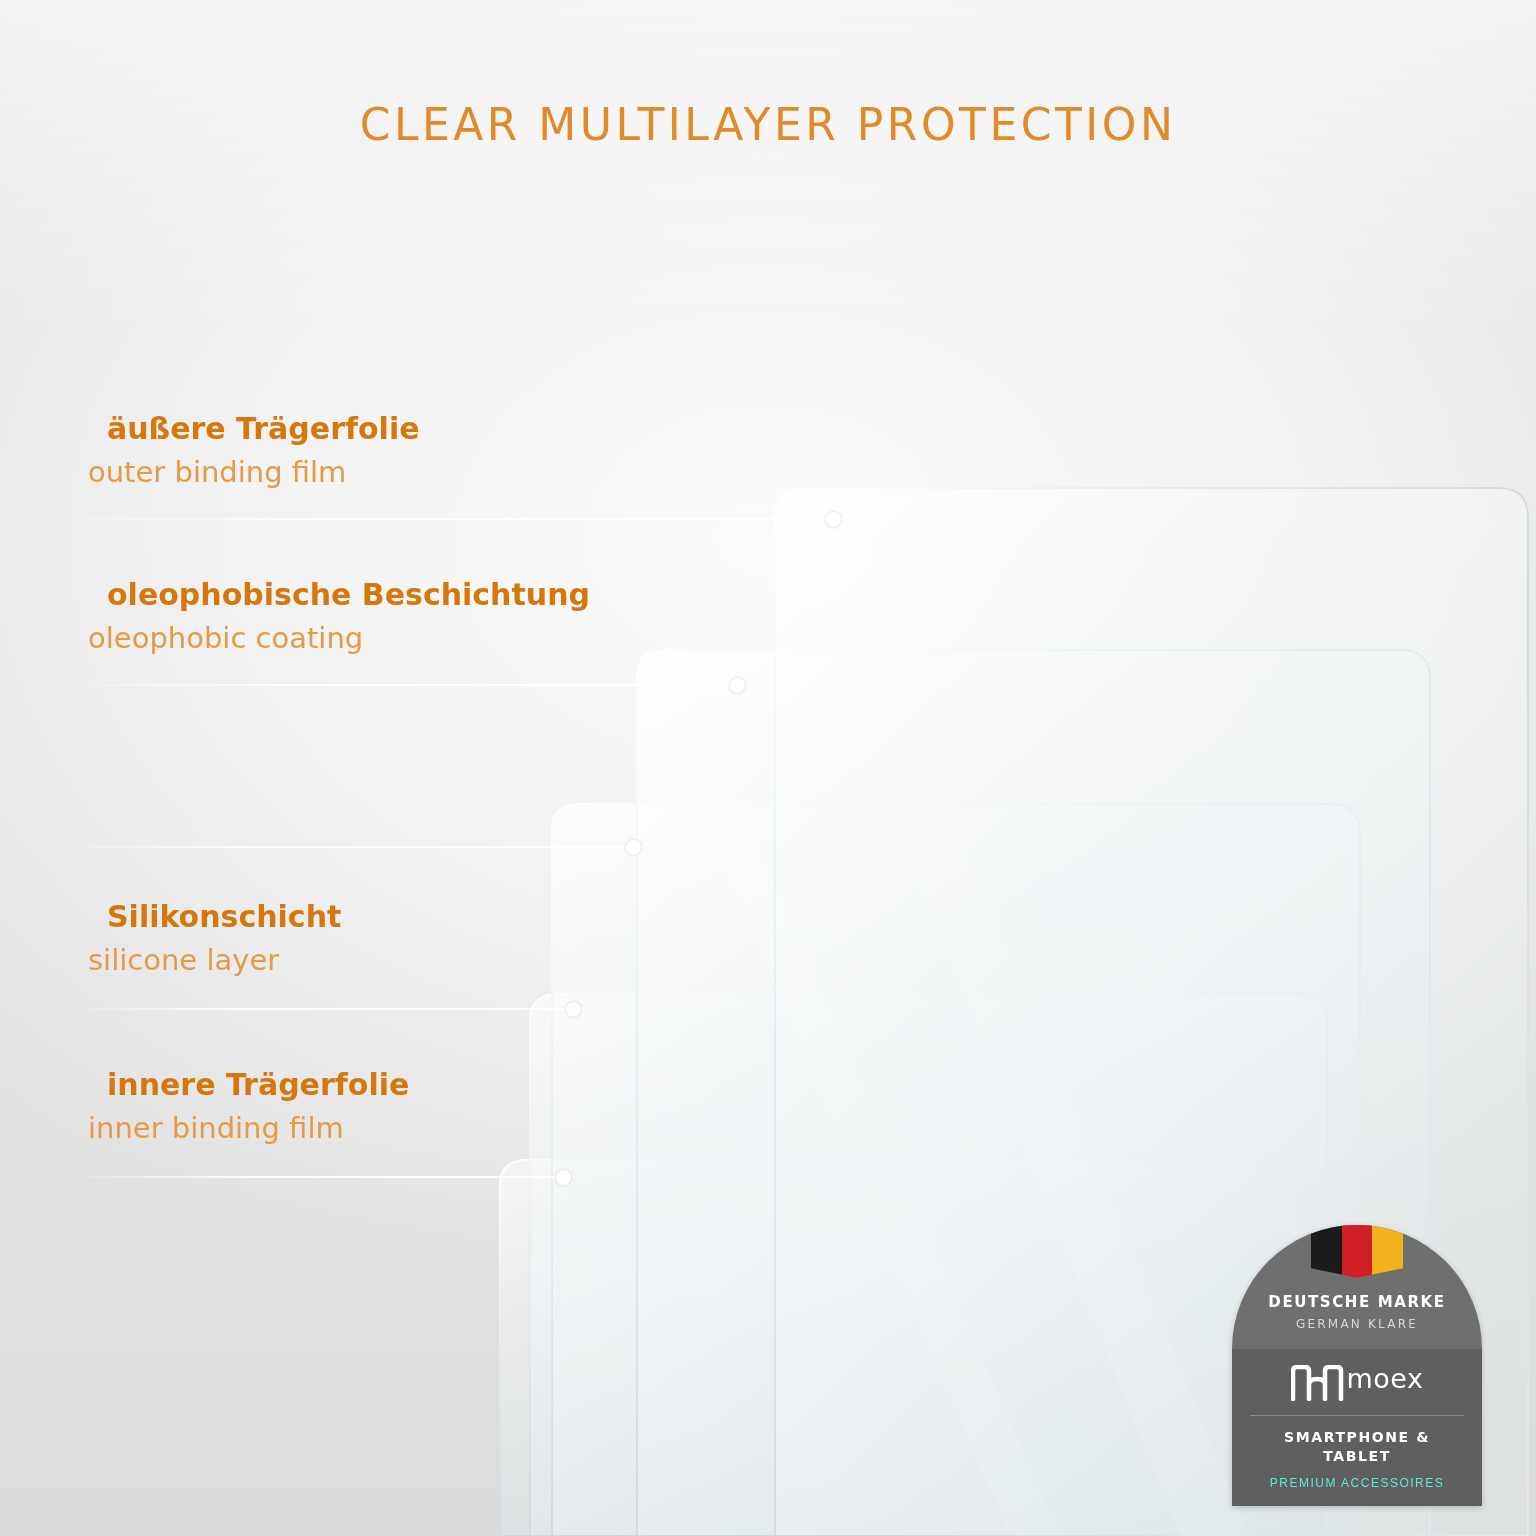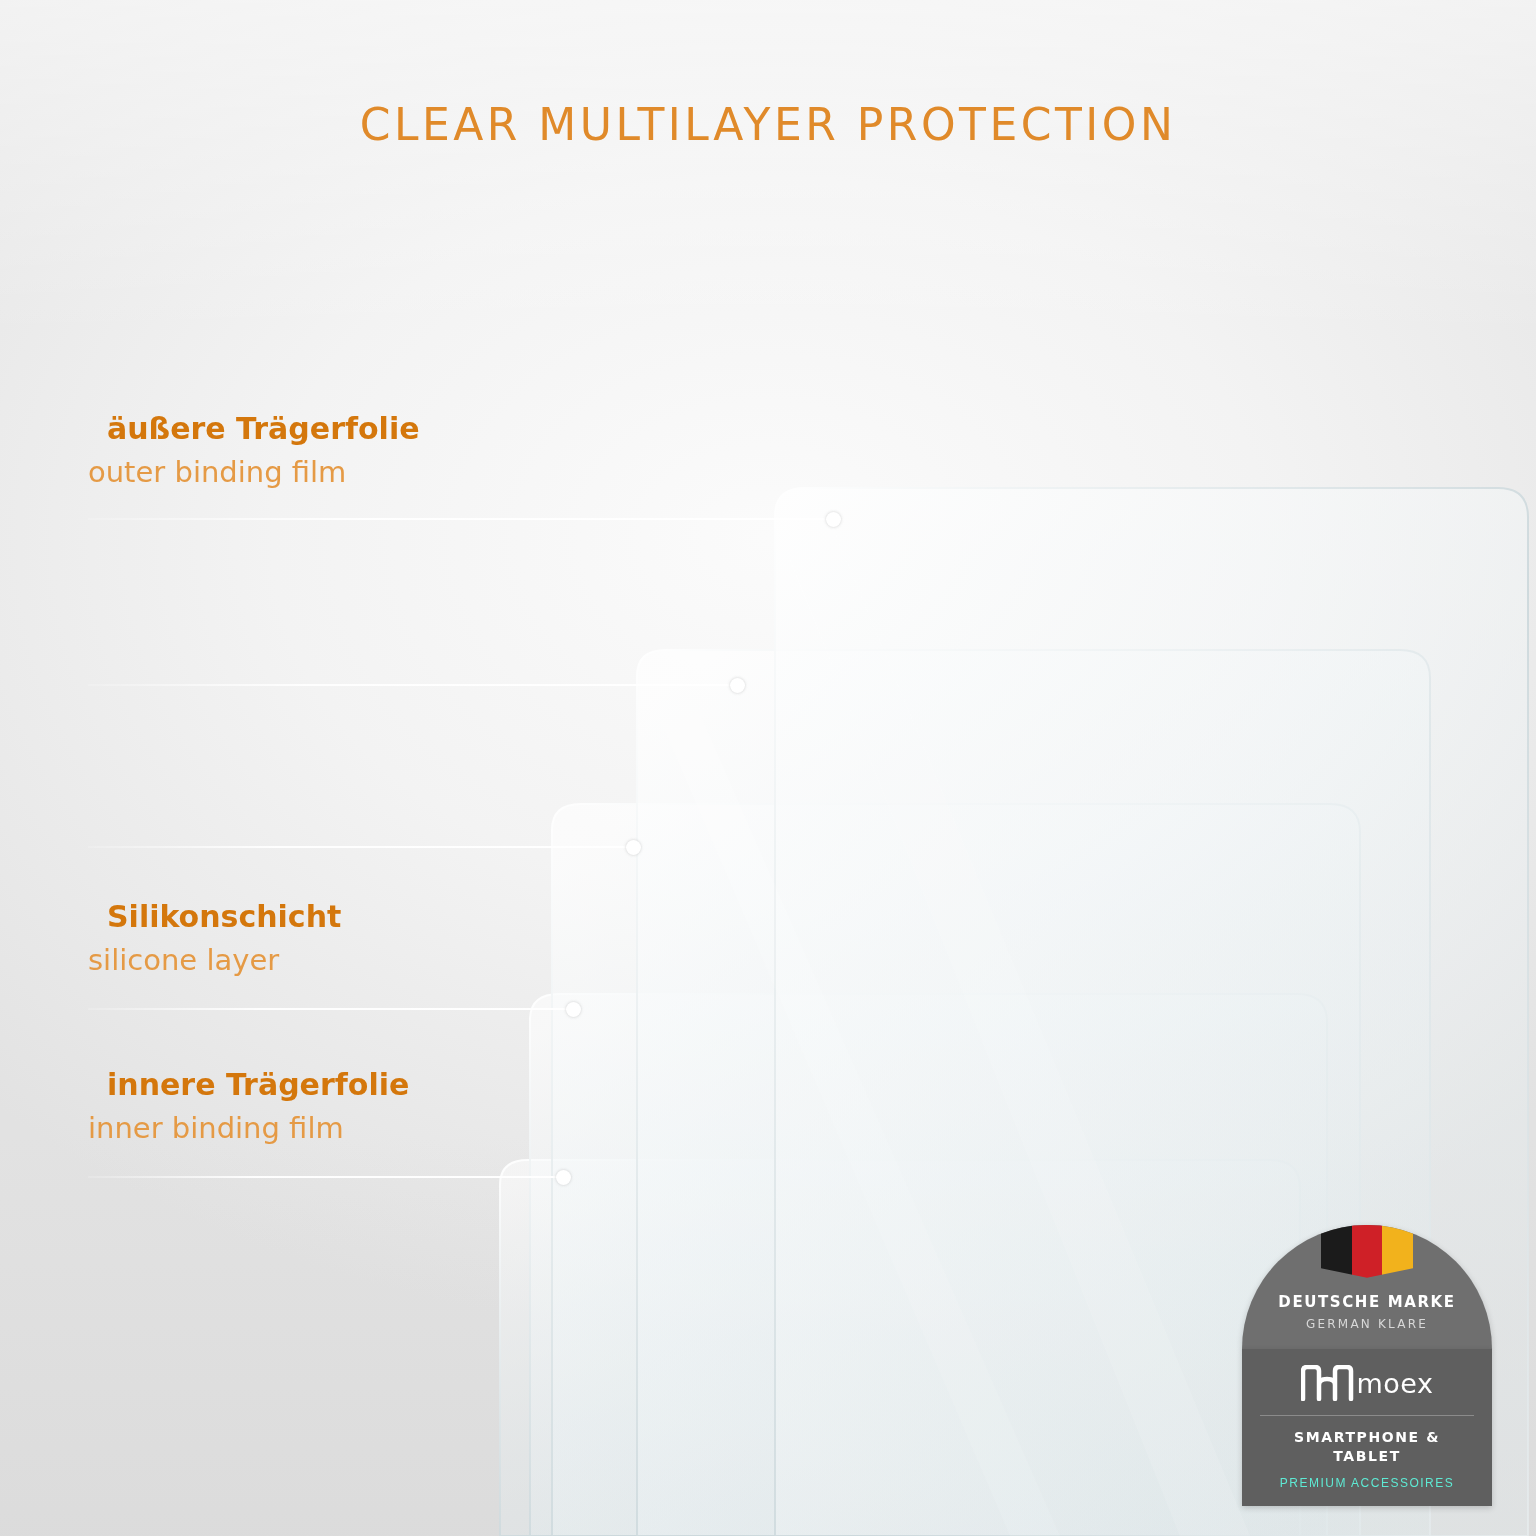--- a/index.html
+++ b/index.html
@@ -113,21 +113,21 @@
     height: 15px;
     border-radius: 50%;
     background: #ffffff;
     box-shadow: 0 0 3px rgba(120,120,120,0.35);
     z-index: 11;
   }
 
   
   .badge {
     position: absolute;
-    right: 44px;
+    right: 54px;
     bottom: 30px;
     width: 250px;
     z-index: 20;
   }
   .badge-top {
     position: relative;
     width: 250px;
     height: 124px;
     background: #6f6f6f;
     border-radius: 125px 125px 0 0;
@@ -185,21 +185,21 @@
   }
   .badge-body {
     position: relative;
     width: 250px;
     background: #5f5f5f;
     padding-bottom: 16px;
     box-shadow: 0 2px 6px rgba(0,0,0,0.18);
   }
   .badge-logo {
     display: flex;
-    align-items: center;
+    align-items: flex-start;
     justify-content: center;
     gap: 2px;
     padding-top: 16px;
     padding-bottom: 14px;
   }
   .badge-logo .m-mark {
     display: block;
   }
   .badge-logo .word {
     font-family: "DejaVu Sans", sans-serif;
@@ -305,20 +305,24 @@
 
   <div class="callouts">
 
     <div class="callout" style="top: 412px;">
       <div class="label-de">äußere Trägerfolie</div>
       <div class="label-en">outer binding film</div>
     </div>
     <div class="leader" style="top: 518px; left: 88px; width: 746px;"></div>
     <div class="leader-dot" style="top: 512px; left: 826px;"></div>
 
+    <div class="callout" style="top: 578px;">
+      <div class="label-de">oleophobische Beschichtung</div>
+      <div class="label-en">oleophobic coating</div>
+    </div>
     <div class="leader" style="top: 684px; left: 88px; width: 650px;"></div>
     <div class="leader-dot" style="top: 678px; left: 730px;"></div>
 
     <div class="leader" style="top: 846px; left: 88px; width: 546px;"></div>
     <div class="leader-dot" style="top: 840px; left: 626px;"></div>
 
     <div class="callout" style="top: 900px;">
       <div class="label-de">Silikonschicht</div>
       <div class="label-en">silicone layer</div>
     </div>

